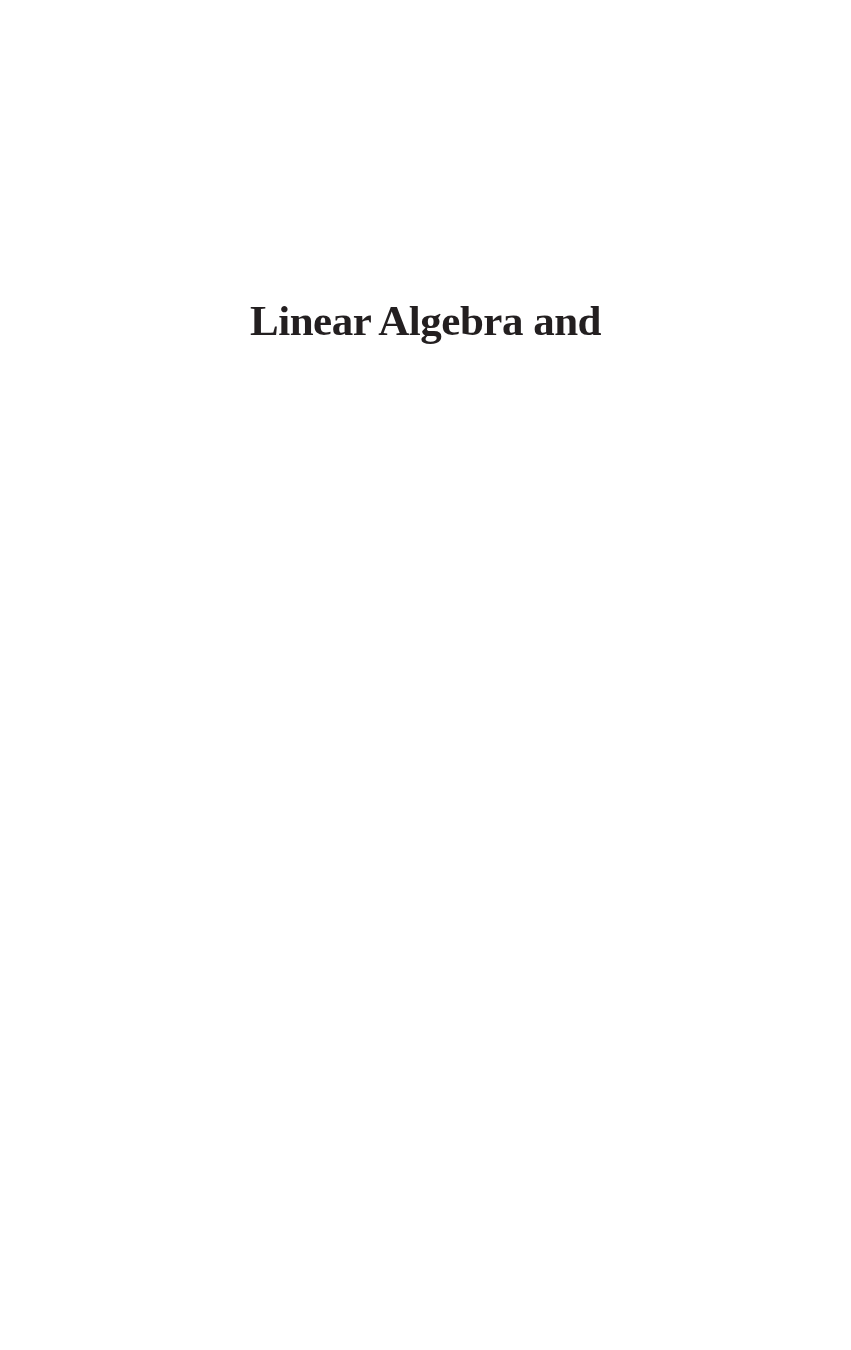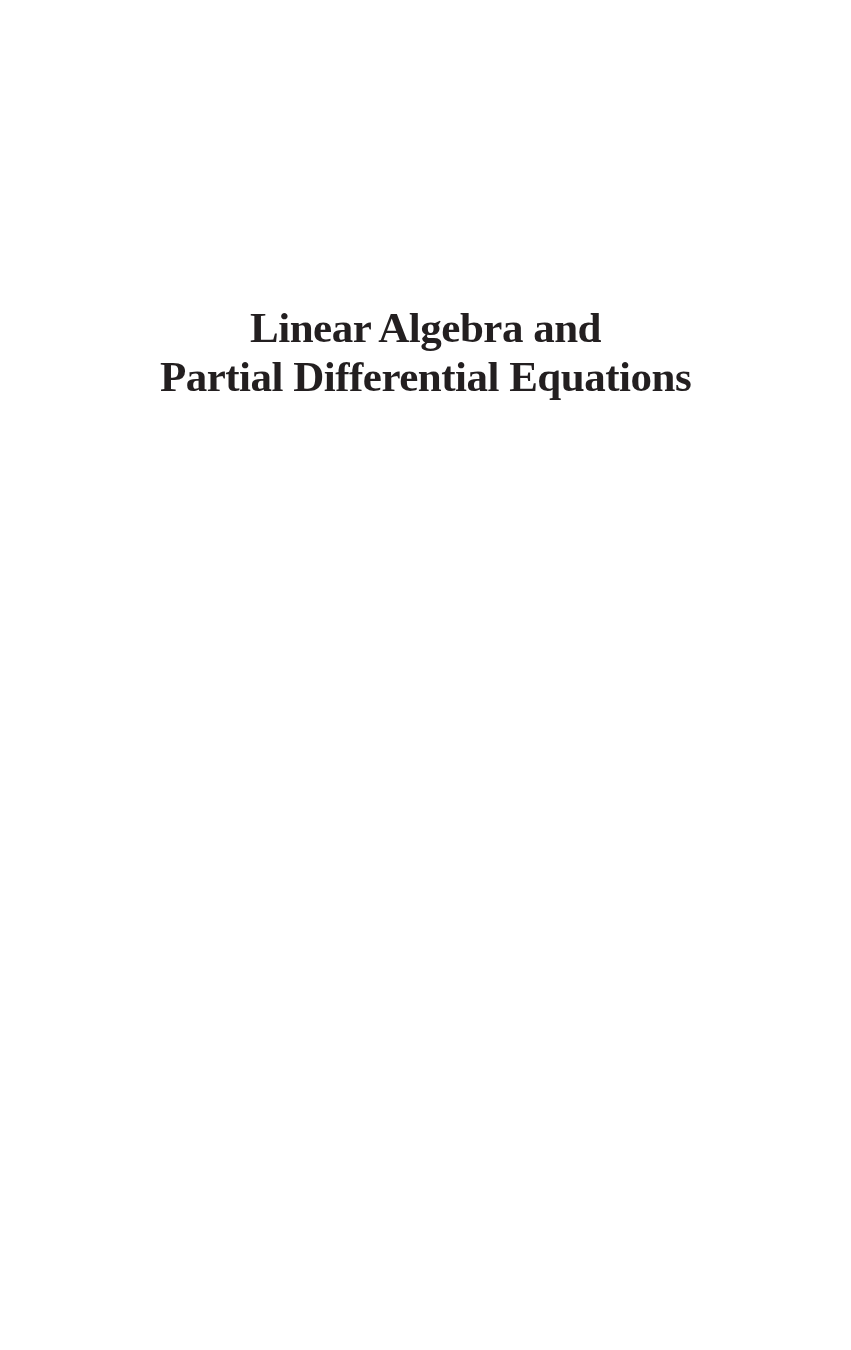--- a/index.html
+++ b/index.html
@@ -16,36 +16,35 @@
     overflow: hidden;
   }
   .title-block {
     position: absolute;
     top: 296px;
     left: 0;
     width: 100%;
     text-align: center;
   }
   .book-title {
-    margin: 7px;
+    margin: 0;
     font-family: "Liberation Serif", "DejaVu Serif", serif;
     font-weight: 700;
     font-size: 43px;
     line-height: 49px;
     letter-spacing: -0.5px;
     color: #231f20;
   }
   .title-line {
     display: block;
     white-space: nowrap;
   }
 </style>
 </head>
 <body>
 
 <div class="page">
   <div class="title-block">
     <h1 class="book-title">
       <span class="title-line">Linear Algebra and</span>
-      <span class="title-line">Partial Differential Equations</span>
     </h1>
   </div>
 </div>
 
 </body></html>

